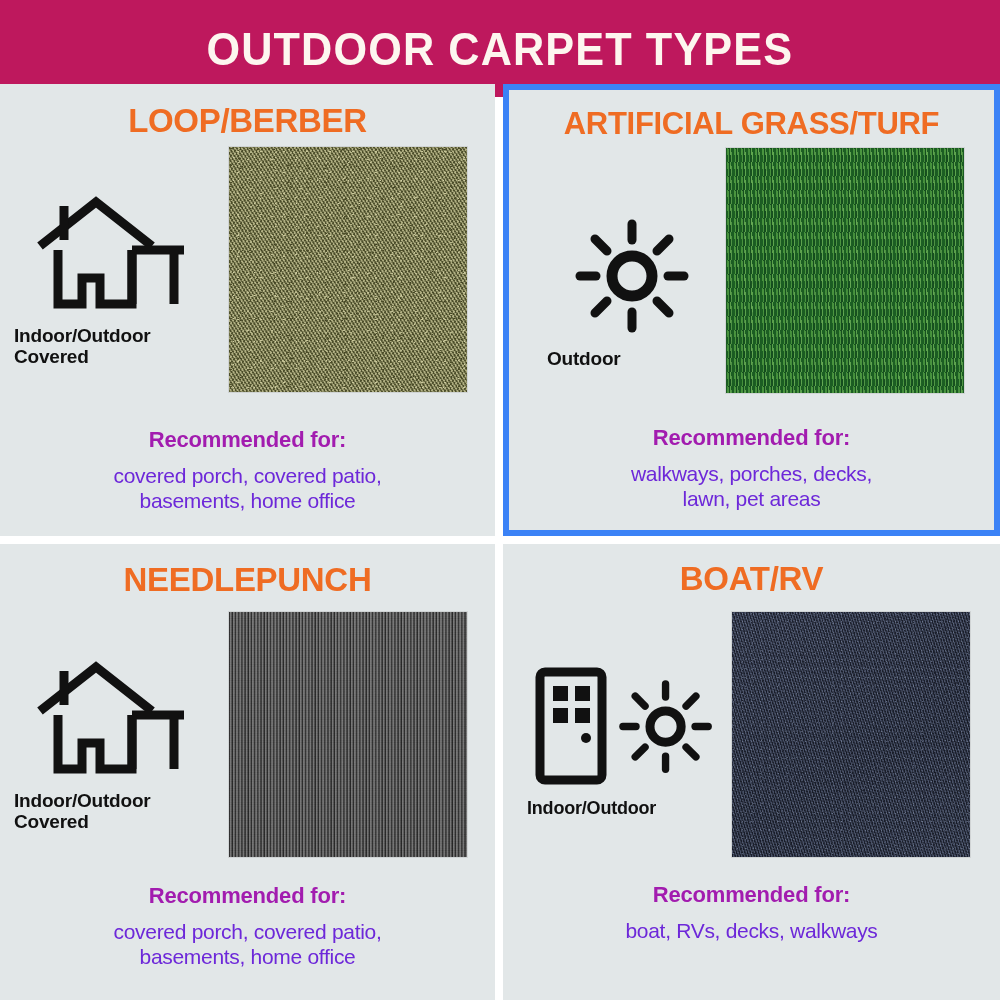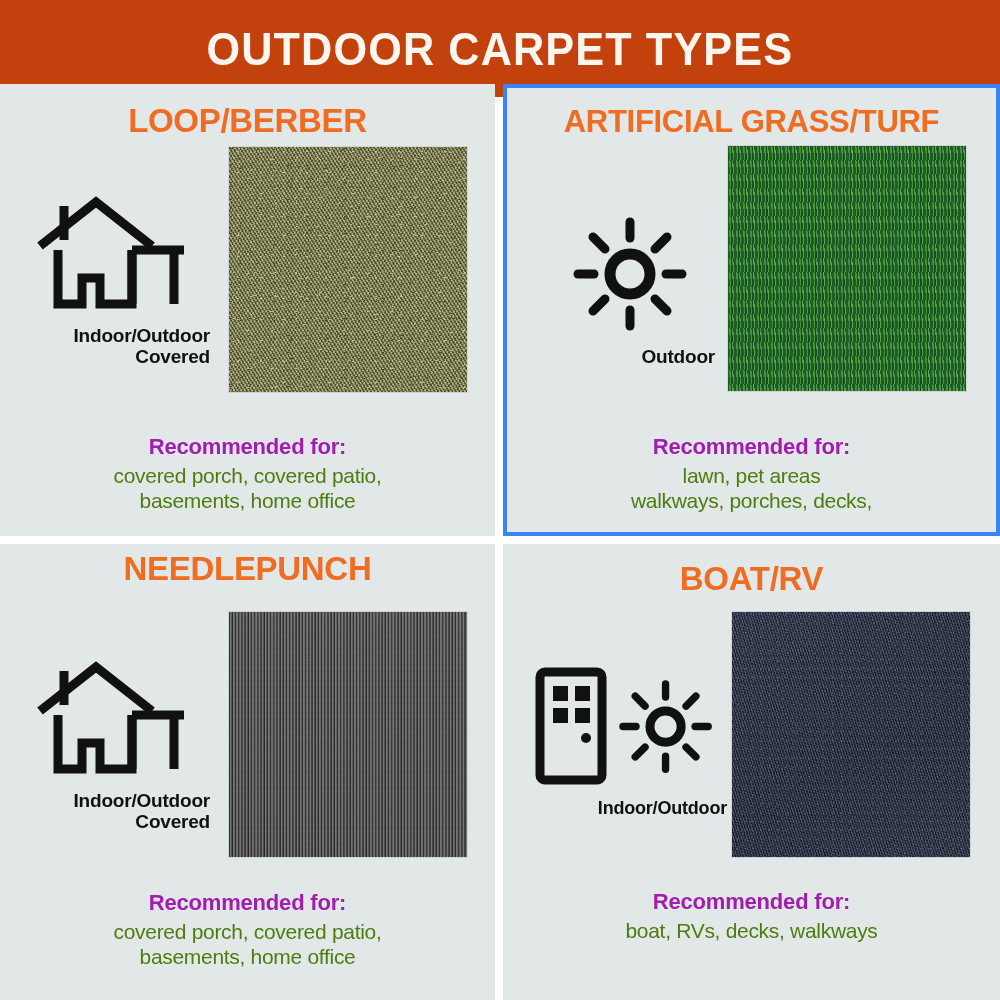--- a/index.html
+++ b/index.html
@@ -22,21 +22,21 @@
     box-sizing: border-box;
   }
 
   
   .banner {
     position: absolute;
     left: 0;
     top: 0;
     width: 1000px;
     height: 97px;
-    background: #c2410c;
+    background: #be185d;
     display: flex;
     align-items: center;
     justify-content: center;
   }
   .banner-title {
     color: #fdf6ef;
     font-family: "Liberation Sans Narrow", "Liberation Sans", sans-serif;
     font-size: 47px;
     font-weight: bold;
     letter-spacing: 1.2px;
@@ -58,47 +58,47 @@
     background: #e2e7e8;
     box-sizing: border-box;
     overflow: hidden;
   }
   .panel.tl { left: 0;   top: 6px;   width: 495px; height: 452px; }
   .panel.tr { left: 503px; top: 6px; width: 497px; height: 452px; }
   .panel.bl { left: 0;   top: 466px; width: 495px; height: 456px; }
   .panel.br { left: 503px; top: 466px; width: 497px; height: 456px; }
 
   .panel.highlight {
-    border: 4px solid #3b82f6;
+    border: 6px solid #3b82f6;
   }
 
   
   .panel-title {
     position: absolute;
     left: 0;
     right: 0;
     top: 18px;
     text-align: center;
     color: #ef6c23;
     font-size: 33px;
     font-weight: bold;
     letter-spacing: -0.3px;
     white-space: nowrap;
   }
   .panel.tr .panel-title { font-size: 31px; top: 16px; }
-  .panel.bl .panel-title { top: 6px; }
+  .panel.bl .panel-title { top: 17px; }
   .panel.br .panel-title { top: 16px; }
 
   
   .icon-block {
     position: absolute;
     left: 14px;
     top: 105px;
     width: 196px;
-    text-align: right;
+    text-align: left;
   }
   .panel.tr .icon-block { left: 38px; top: 122px; width: 170px; }
   .panel.bl .icon-block { left: 14px; top: 110px; width: 196px; }
   .panel.br .icon-block { left: 24px; top: 118px; width: 200px; }
 
   .icon-art {
     height: 128px;
     display: flex;
     align-items: center;
     justify-content: center;
@@ -217,22 +217,22 @@
     bottom: 14px;
     text-align: center;
   }
   .rec-heading {
     color: #a21caf;
     font-size: 22px;
     font-weight: bold;
     letter-spacing: -0.2px;
   }
   .rec-body {
-    margin-top: 3px;
-    color: #4d7c0f;
+    margin-top: 10px;
+    color: #6d28d9;
     font-size: 21px;
     line-height: 1.22;
     letter-spacing: -0.3px;
   }
   .panel.tl .rec { bottom: 22px; }
   .panel.tr .rec { bottom: 18px; }
   .panel.bl .rec { bottom: 30px; }
   .panel.br .rec { bottom: 56px; }
 
   svg { display: block; }
@@ -303,22 +303,22 @@
         <div class="icon-label">
           <div>Outdoor</div>
         </div>
       </div>
 
       <div class="swatch sw-turf"></div>
 
       <div class="rec">
         <div class="rec-heading">Recommended for:</div>
         <div class="rec-body">
+          <div>walkways, porches, decks,</div>
           <div>lawn, pet areas</div>
-          <div>walkways, porches, decks,</div>
         </div>
       </div>
     </div>
 
     <div class="panel bl">
       <div class="panel-title">NEEDLEPUNCH</div>
 
       <div class="icon-block">
         <div class="icon-art">
           <svg width="156" height="118" viewBox="0 0 156 118" aria-hidden="true">

